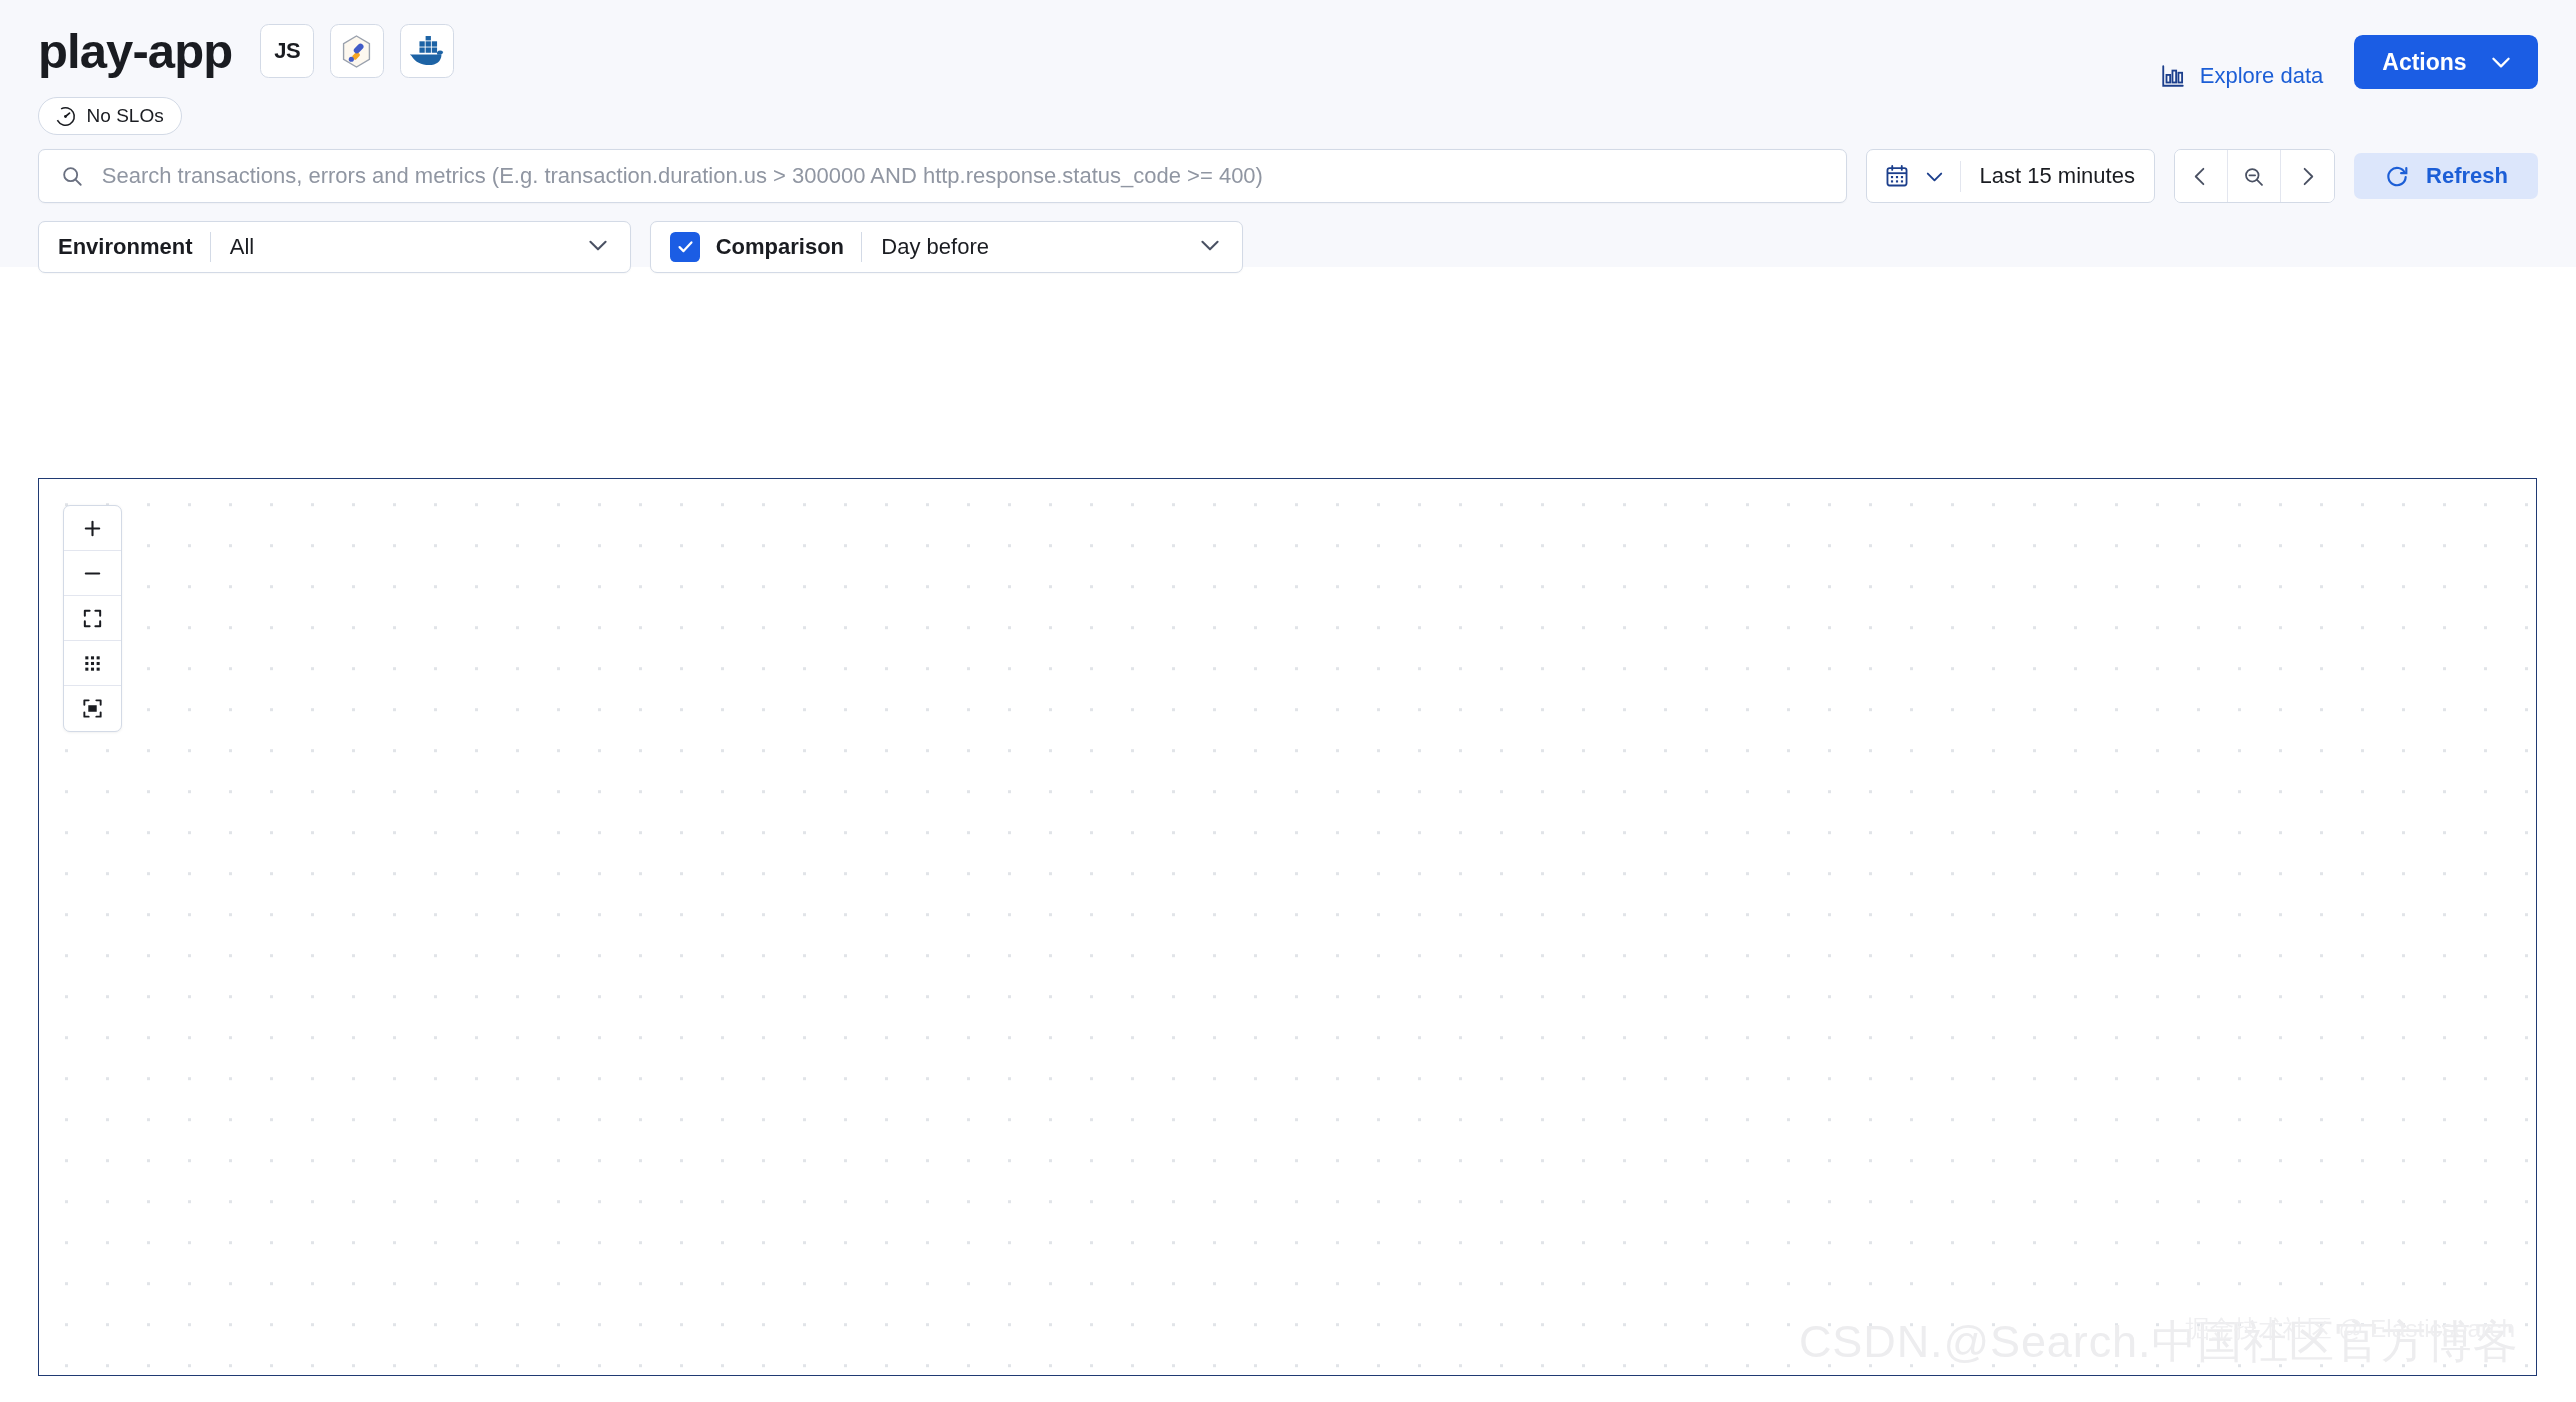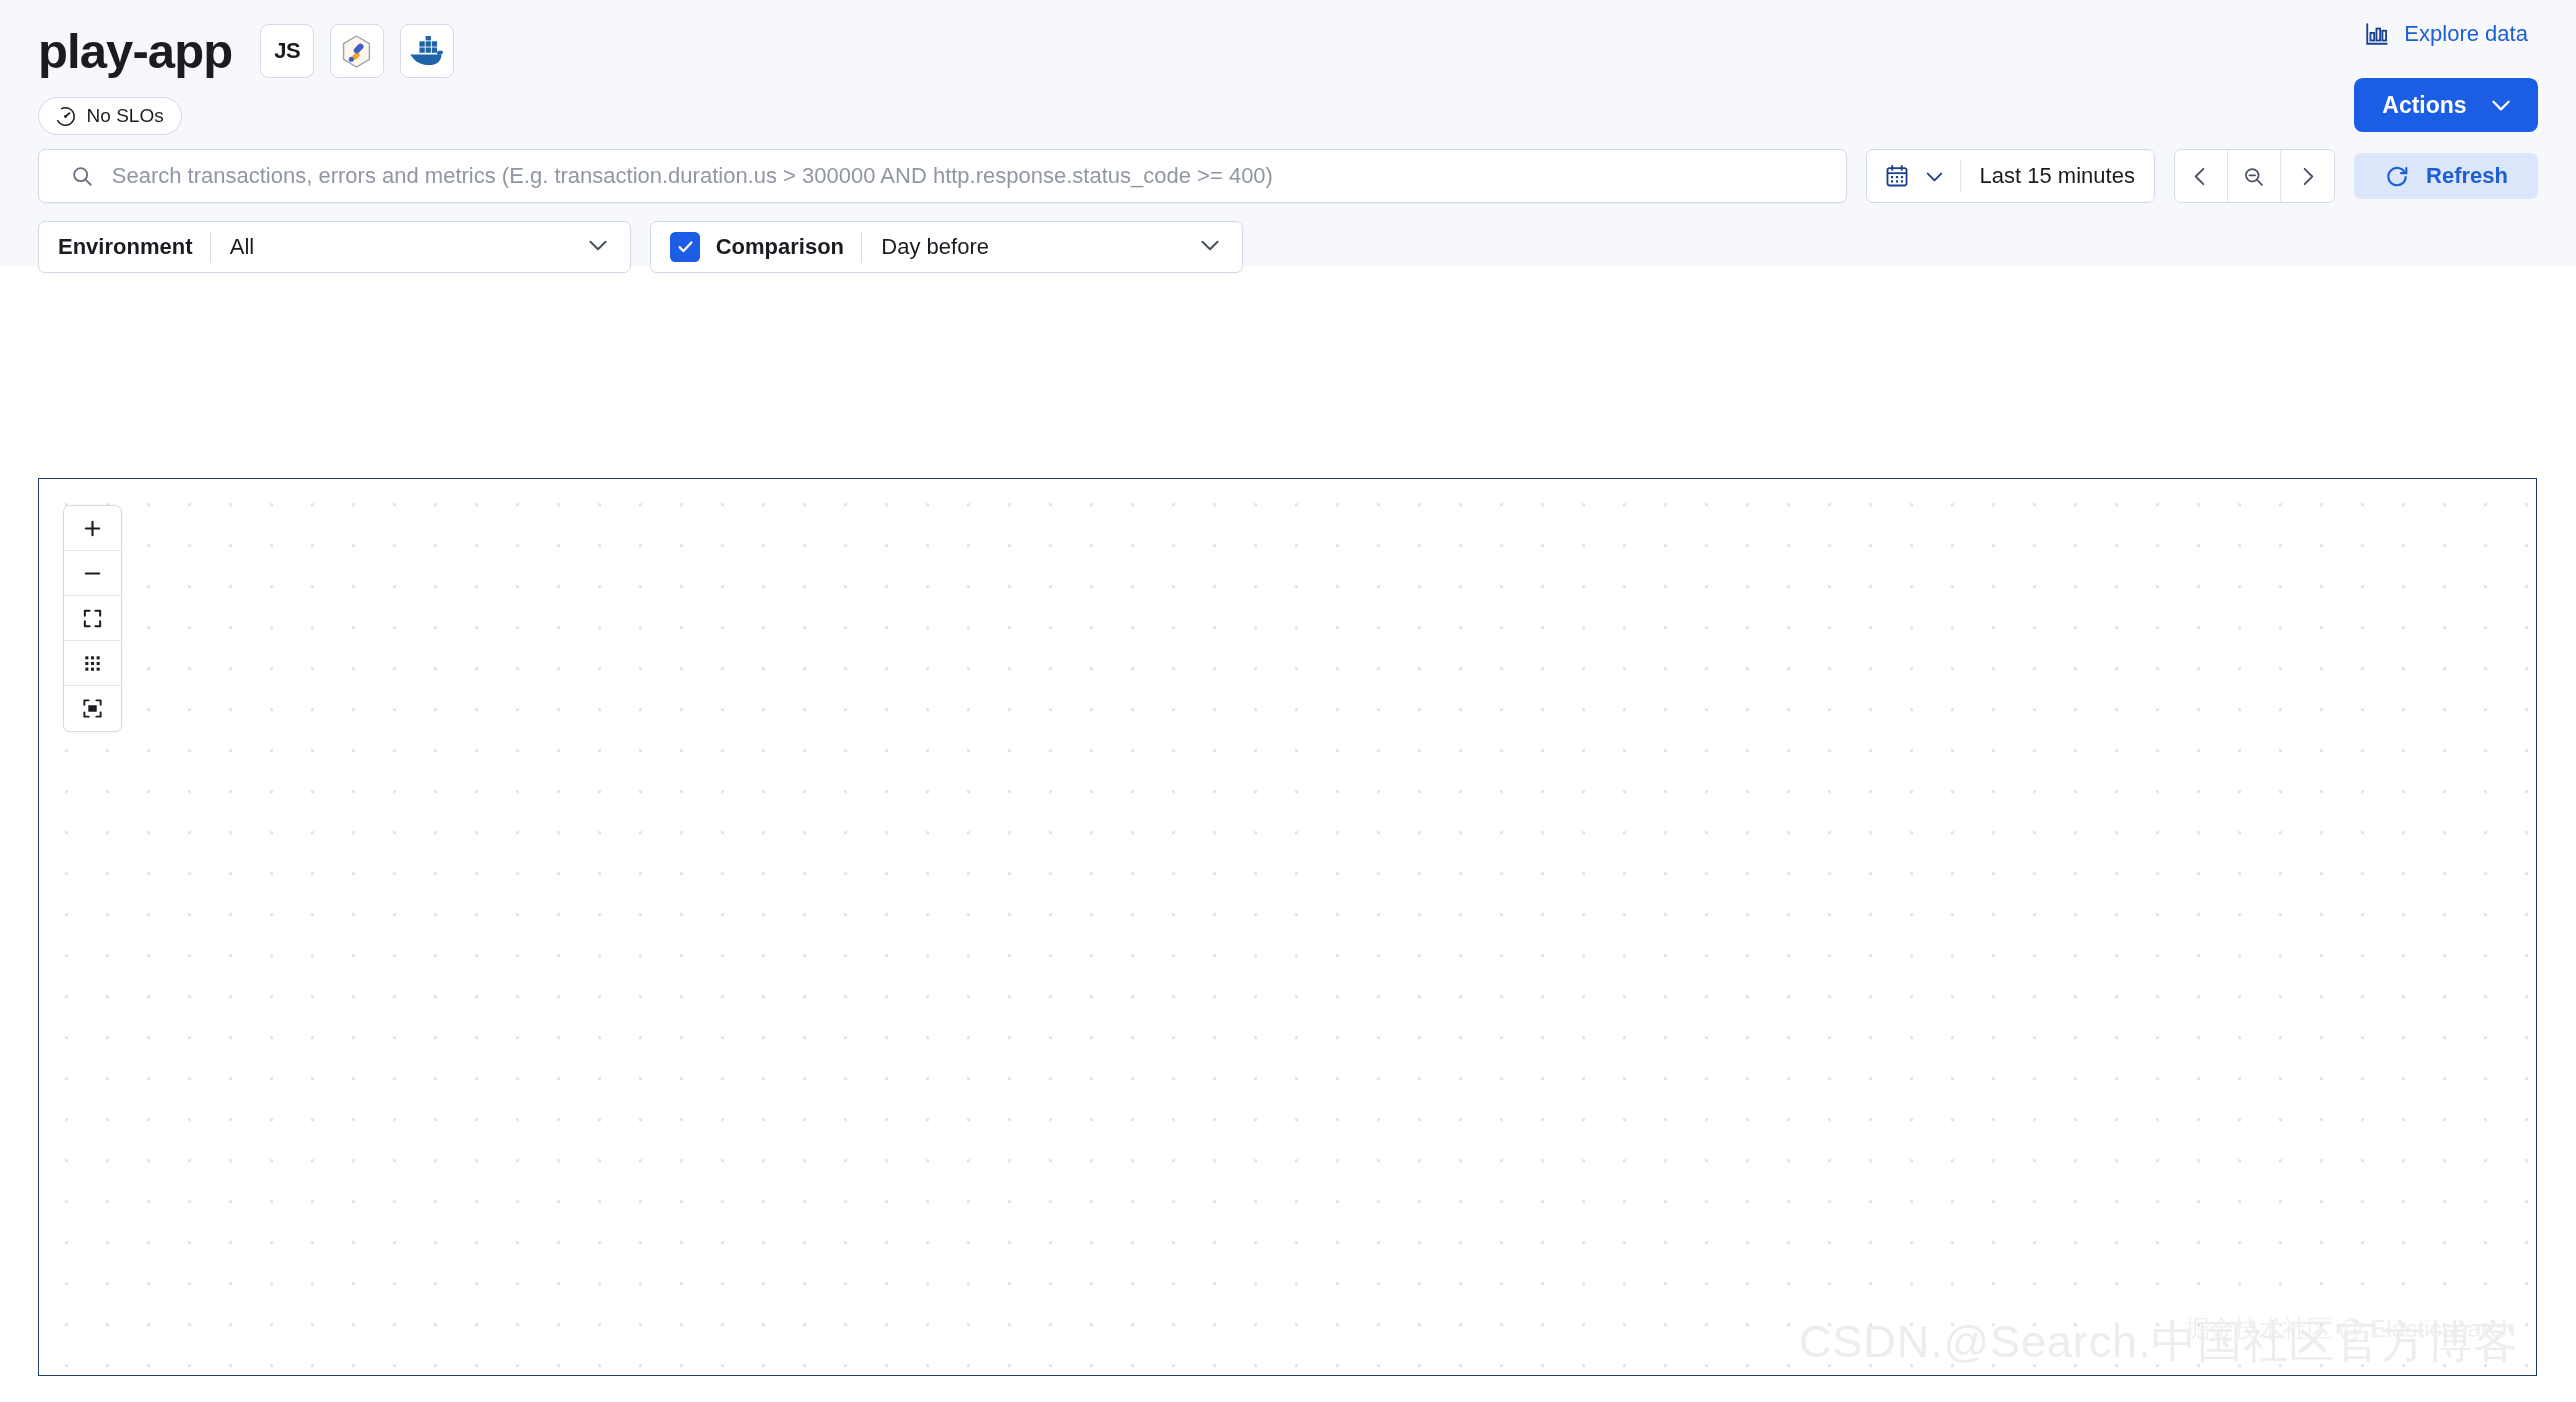--- a/index.html
+++ b/index.html
@@ -34,22 +34,22 @@
 
   .slo-badge {
     display: inline-flex; align-items: center; gap: 9.6px;
     margin-top: 19px;
     height: 38px; padding: 0 17.4px 0 15px;
     background: #fff; border: 0.9px solid #D3DAE6; border-radius: 19px;
     font-size: 19px; color: #1a1c21;
   }
 
   .header-right {
-    position: absolute; top: 21px; right: 38px;
-    display: flex; align-items: center; gap: 31px; flex-direction: column;
+    position: absolute; top: 35px; right: 38px;
+    display: flex; align-items: flex-end; gap: 31px;
   }
   .explore-link {
     display: flex; align-items: center; gap: 14px;
     color: #1C5ED6; font-size: 22px; cursor: pointer;
   }
   .actions-btn {
     display: flex; align-items: center; gap: 21px;
     background: #1B5DE4; color: #fff;
     height: 54px; padding: 0 24.4px 0 28px;
     border-radius: 8.7px; font-size: 23px; font-weight: 700;
@@ -77,21 +77,21 @@
     width: 40px; height: 40px; border: 0.9px solid #D3DAE6; border-radius: 50%;
     display: flex; align-items: center; justify-content: center;
     margin-left: 10.5px; margin-bottom: 10.5px; background: #F7F8FC;
   }
 
   
   .search-row { display: flex; align-items: center; gap: 0; margin-top: 14px; }
   .search-box {
     flex: 0 0 1809px; height: 54px;
     background: #fff; border: 0.9px solid #D3DAE6; border-radius: 7px;
-    display: flex; align-items: center; gap: 17.4px; padding: 0 31px;
+    display: flex; align-items: center; gap: 17.4px; padding: 0 21px;
     box-shadow: 0 0.9px 1.7px rgba(0,0,0,0.03);
   }
   .search-placeholder { font-size: 22px; color: #9096A2; white-space: nowrap; overflow: hidden; }
 
   .date-box {
     display: flex; align-items: center; height: 54px; margin-left: 19px;
     background: #fff; border: 0.9px solid #D3DAE6; border-radius: 7px;
   }
   .date-left {
     display: flex; align-items: center; gap: 12.2px; padding: 0 14px 0 17.4px;

